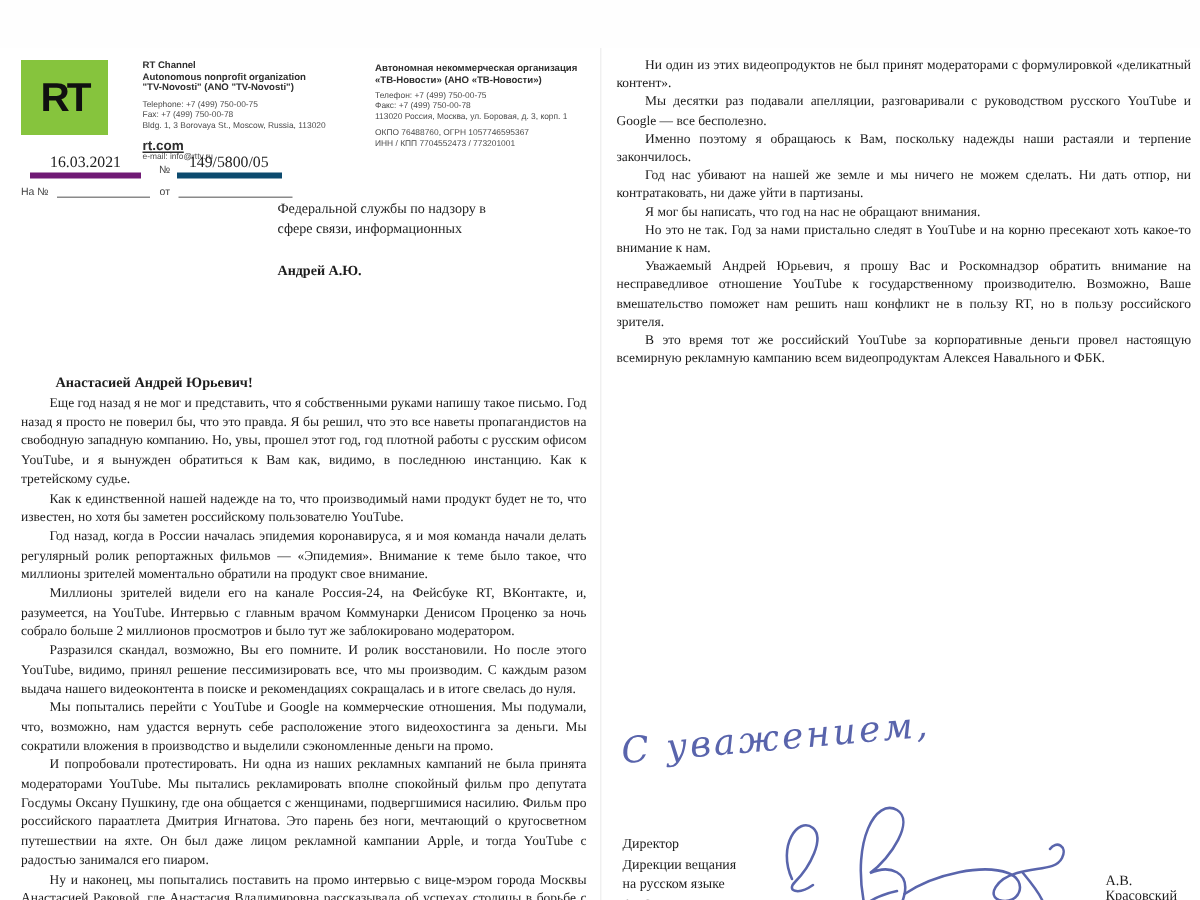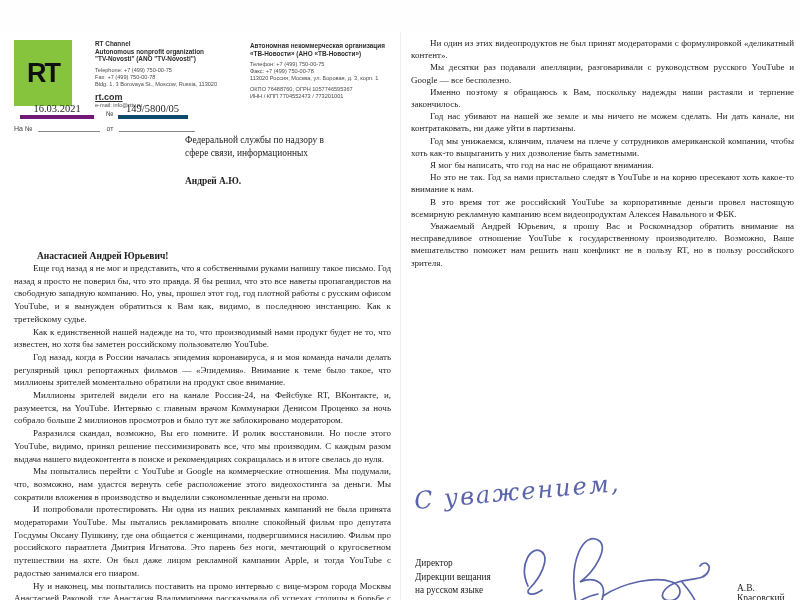--- a/index.html
+++ b/index.html
@@ -11,21 +11,21 @@
   .sheet{
     position:relative;width:800px;height:600px;background:#fefefe;
     font-family:"Liberation Serif", serif;color:#1d1d1d;overflow:hidden;
   }
   .page{position:absolute;top:0;width:400px;height:600px;background:#fff;margin-top:32px;}
   .page1{left:0;}
   .page2{left:400px;border-left:1px solid rgba(0,0,0,0.06);}
 
   
   .logo{
-    position:absolute;left:14px;top:8px;width:58px;height:66px;
+    position:absolute;left:14px;top:8px;width:58px;height:50px;
     background:var(--logo-green);display:flex;align-items:center;justify-content:center;
     font-family:"Liberation Sans", sans-serif;font-weight:bold;font-size:27px;
     color:#101010;letter-spacing:-2px;
   }
   .lh-col{position:absolute;font-family:"Liberation Sans", sans-serif;color:#3a3a3a;}
   .lh-en{left:95px;top:8px;width:140px;}
   .lh-ru{left:250px;top:10px;width:148px;}
   .lh-bold{font-weight:bold;font-size:6.4px;line-height:7.6px;color:#2e2e2e;}
   .lh-small{font-size:5.6px;line-height:7px;color:#4a4a4a;}
   .lh-gap{margin-top:4px;}
@@ -112,41 +112,40 @@
       <div>Федеральной службы по надзору в</div>
       <div>сфере связи, информационных</div>
       <div class="addressee-name">Андрей А.Ю.</div>
     </div>
 
     <div class="salutation">Анастасией Андрей Юрьевич!</div>
 
     <div class="body-text body1">
       <p>Еще год назад я не мог и представить, что я собственными руками напишу такое письмо. Год назад я просто не поверил бы, что это правда. Я бы решил, что это все наветы пропагандистов на свободную западную компанию. Но, увы, прошел этот год, год плотной работы с русским офисом YouTube, и я вынужден обратиться к Вам как, видимо, в последнюю инстанцию. Как к третейскому судье.</p>
       <p>Как к единственной нашей надежде на то, что производимый нами продукт будет не то, что известен, но хотя бы заметен российскому пользователю YouTube.</p>
-      <p>Год назад, когда в России началась эпидемия коронавируса, я и моя команда начали делать регулярный цикл репортажных фильмов — «Эпидемия». Внимание к теме было такое, что миллионы зрителей моментально обратили на продукт свое внимание.</p>
+      <p>Год назад, когда в России началась эпидемия коронавируса, я и моя команда начали делать регулярный ролик репортажных фильмов — «Эпидемия». Внимание к теме было такое, что миллионы зрителей моментально обратили на продукт свое внимание.</p>
       <p>Миллионы зрителей видели его на канале Россия-24, на Фейсбуке RT, ВКонтакте, и, разумеется, на YouTube. Интервью с главным врачом Коммунарки Денисом Проценко за ночь собрало больше 2 миллионов просмотров и было тут же заблокировано модератором.</p>
       <p>Разразился скандал, возможно, Вы его помните. И ролик восстановили. Но после этого YouTube, видимо, принял решение пессимизировать все, что мы производим. С каждым разом выдача нашего видеоконтента в поиске и рекомендациях сокращалась и в итоге свелась до нуля.</p>
       <p>Мы попытались перейти с YouTube и Google на коммерческие отношения. Мы подумали, что, возможно, нам удастся вернуть себе расположение этого видеохостинга за деньги. Мы сократили вложения в производство и выделили сэкономленные деньги на промо.</p>
       <p>И попробовали протестировать. Ни одна из наших рекламных кампаний не была принята модераторами YouTube. Мы пытались рекламировать вполне спокойный фильм про депутата Госдумы Оксану Пушкину, где она общается с женщинами, подвергшимися насилию. Фильм про российского параатлета Дмитрия Игнатова. Это парень без ноги, мечтающий о кругосветном путешествии на яхте. Он был даже лицом рекламной кампании Apple, и тогда YouTube с радостью занимался его пиаром.</p>
       <p>Ну и наконец, мы попытались поставить на промо интервью с вице-мэром города Москвы Анастасией Раковой, где Анастасия Владимировна рассказывала об успехах столицы в борьбе с ковидом. Интервью так же несколько раз прошло на канале Россия-24 и, разумеется, не только не нарушает российский закон, но и способствует распространению достоверной информации об эпидемии и о прививочной кампании в стране и столице.</p>
     </div>
   </div>
 
   <div class="page page2">
 
     <div class="body-text body2">
       <p>Ни один из этих видеопродуктов не был принят модераторами с формулировкой «деликатный контент».</p>
       <p>Мы десятки раз подавали апелляции, разговаривали с руководством русского YouTube и Google — все бесполезно.</p>
       <p>Именно поэтому я обращаюсь к Вам, поскольку надежды наши растаяли и терпение закончилось.</p>
-      <p>Год нас убивают на нашей же земле и мы ничего не можем сделать. Ни дать канале, ни контратаковать, ни даже уйти в партизаны.</p>
-      <p>Год мы унижаемся, клянчим, плачем на плече у сотрудников американской компании, чтобы хоть как-то выцыганить у них дозволение быть заметными.</p>
+      <p>Год нас убивают на нашей же земле и мы ничего не можем сделать. Ни дать отпор, ни контратаковать, ни даже уйти в партизаны.</p>
       <p>Я мог бы написать, что год на нас не обращают внимания.</p>
       <p>Но это не так. Год за нами пристально следят в YouTube и на корню пресекают хоть какое-то внимание к нам.</p>
+      <p>Уважаемый Андрей Юрьевич, я прошу Вас и Роскомнадзор обратить внимание на несправедливое отношение YouTube к государственному производителю. Возможно, Ваше вмешательство поможет нам решить наш конфликт не в пользу RT, но в пользу российского зрителя.</p>
       <p>В это время тот же российский YouTube за корпоративные деньги провел настоящую всемирную рекламную кампанию всем видеопродуктам Алексея Навального и ФБК.</p>
-      <p>Уважаемый Андрей Юрьевич, я прошу Вас и Роскомнадзор обратить внимание на несправедливое отношение YouTube к государственному производителю. Возможно, Ваше вмешательство поможет нам решить наш конфликт не в пользу RT, но в пользу российского зрителя.</p>
     </div>
 
     <div class="handwritten">С уважением,</div>
 
     <div class="sign-title">
       <div>Директор</div>
       <div>Дирекции вещания</div>
       <div>на русском языке</div>
       <div>АНО «ТВ-Новости»</div>
     </div>

